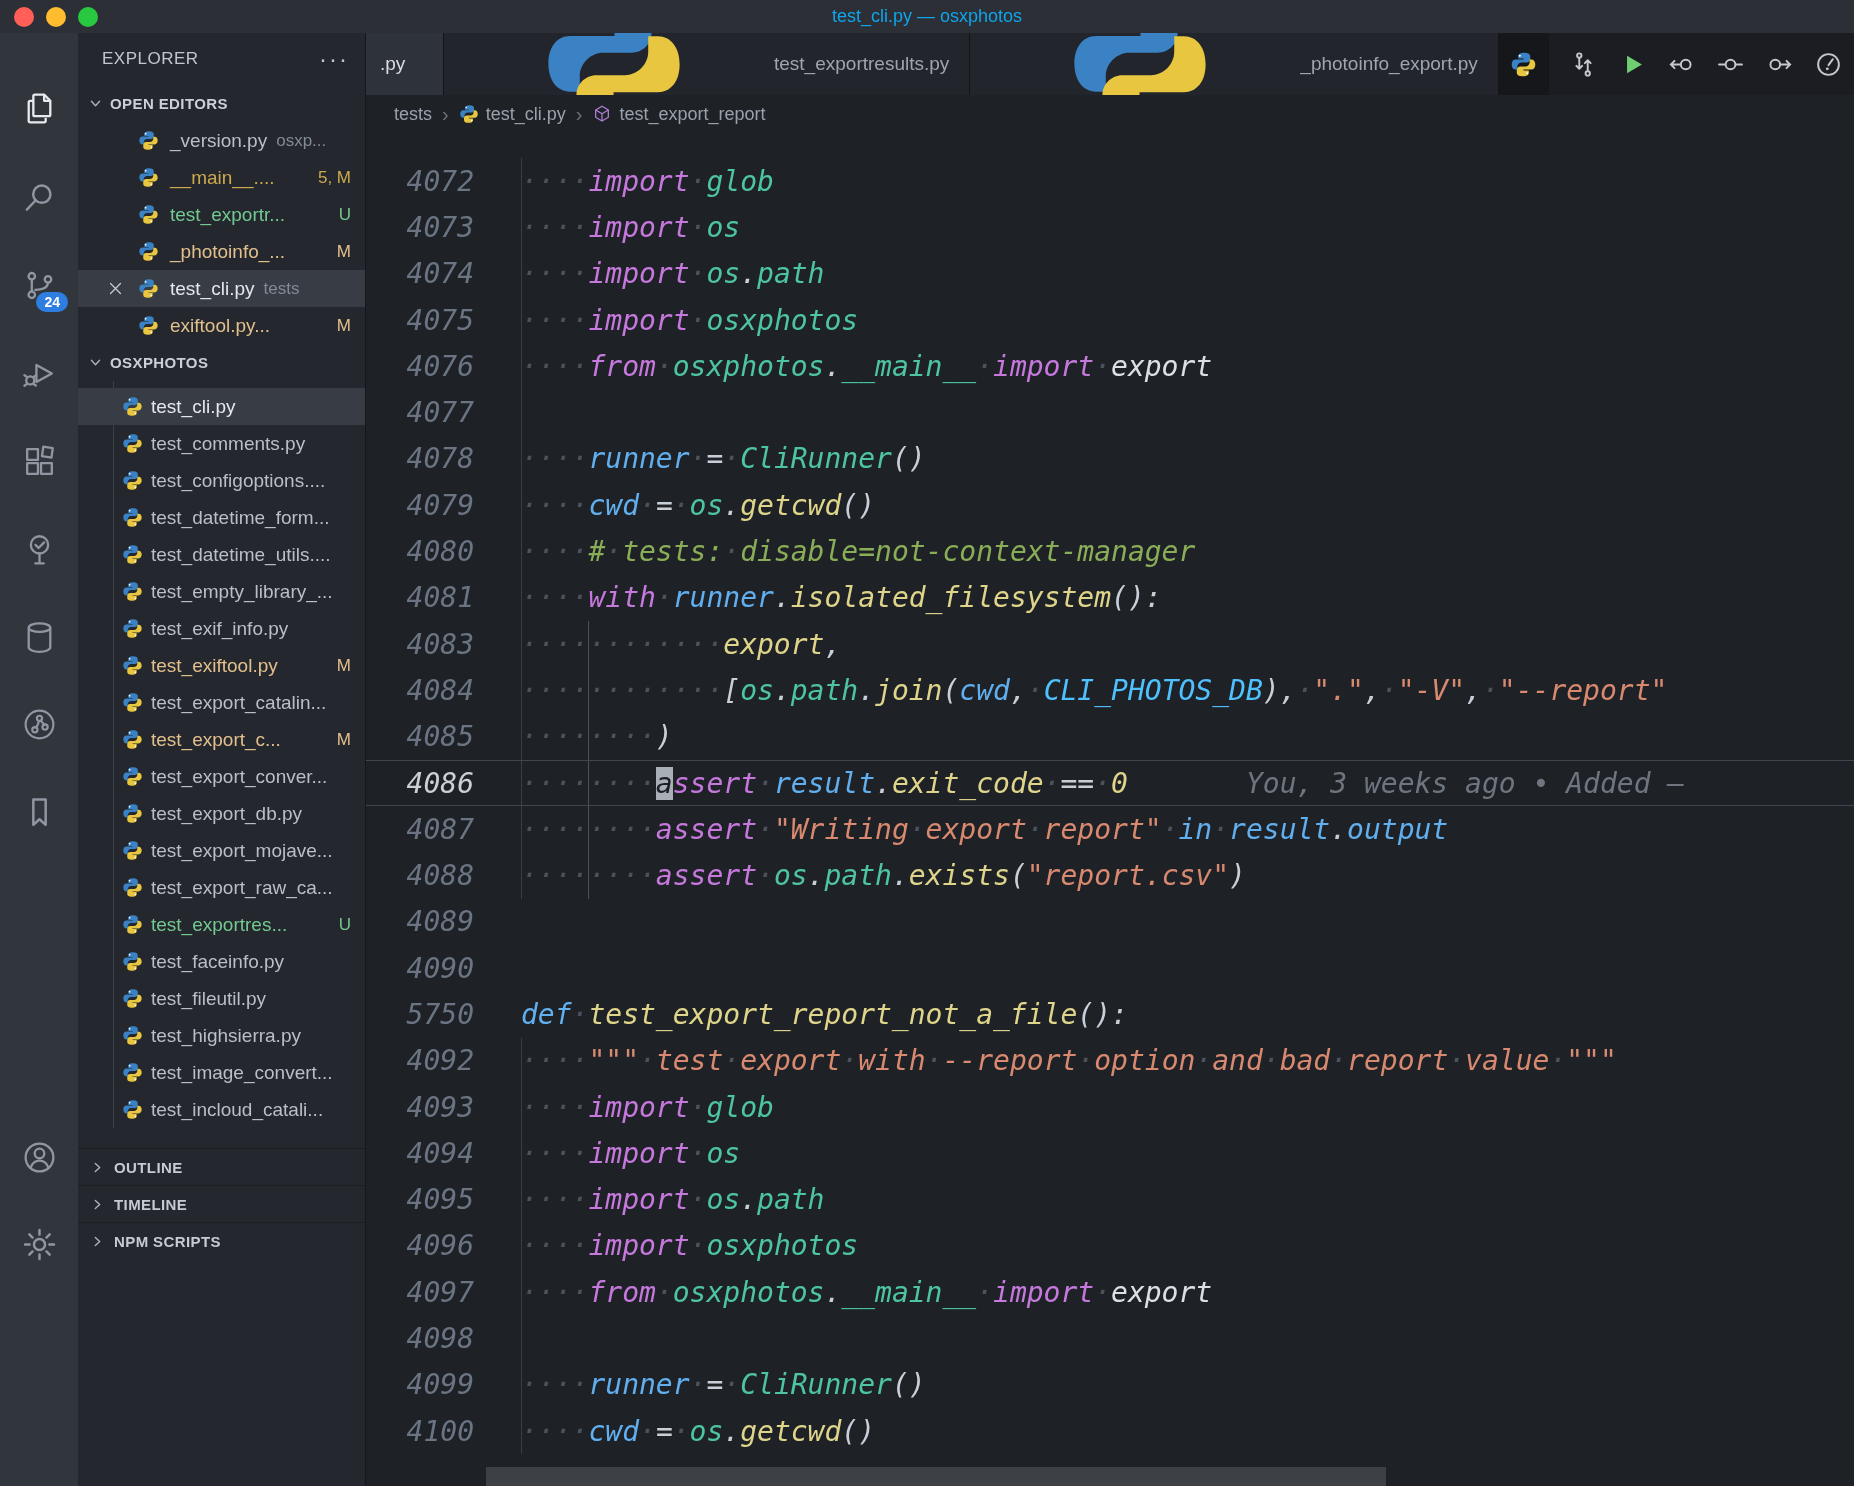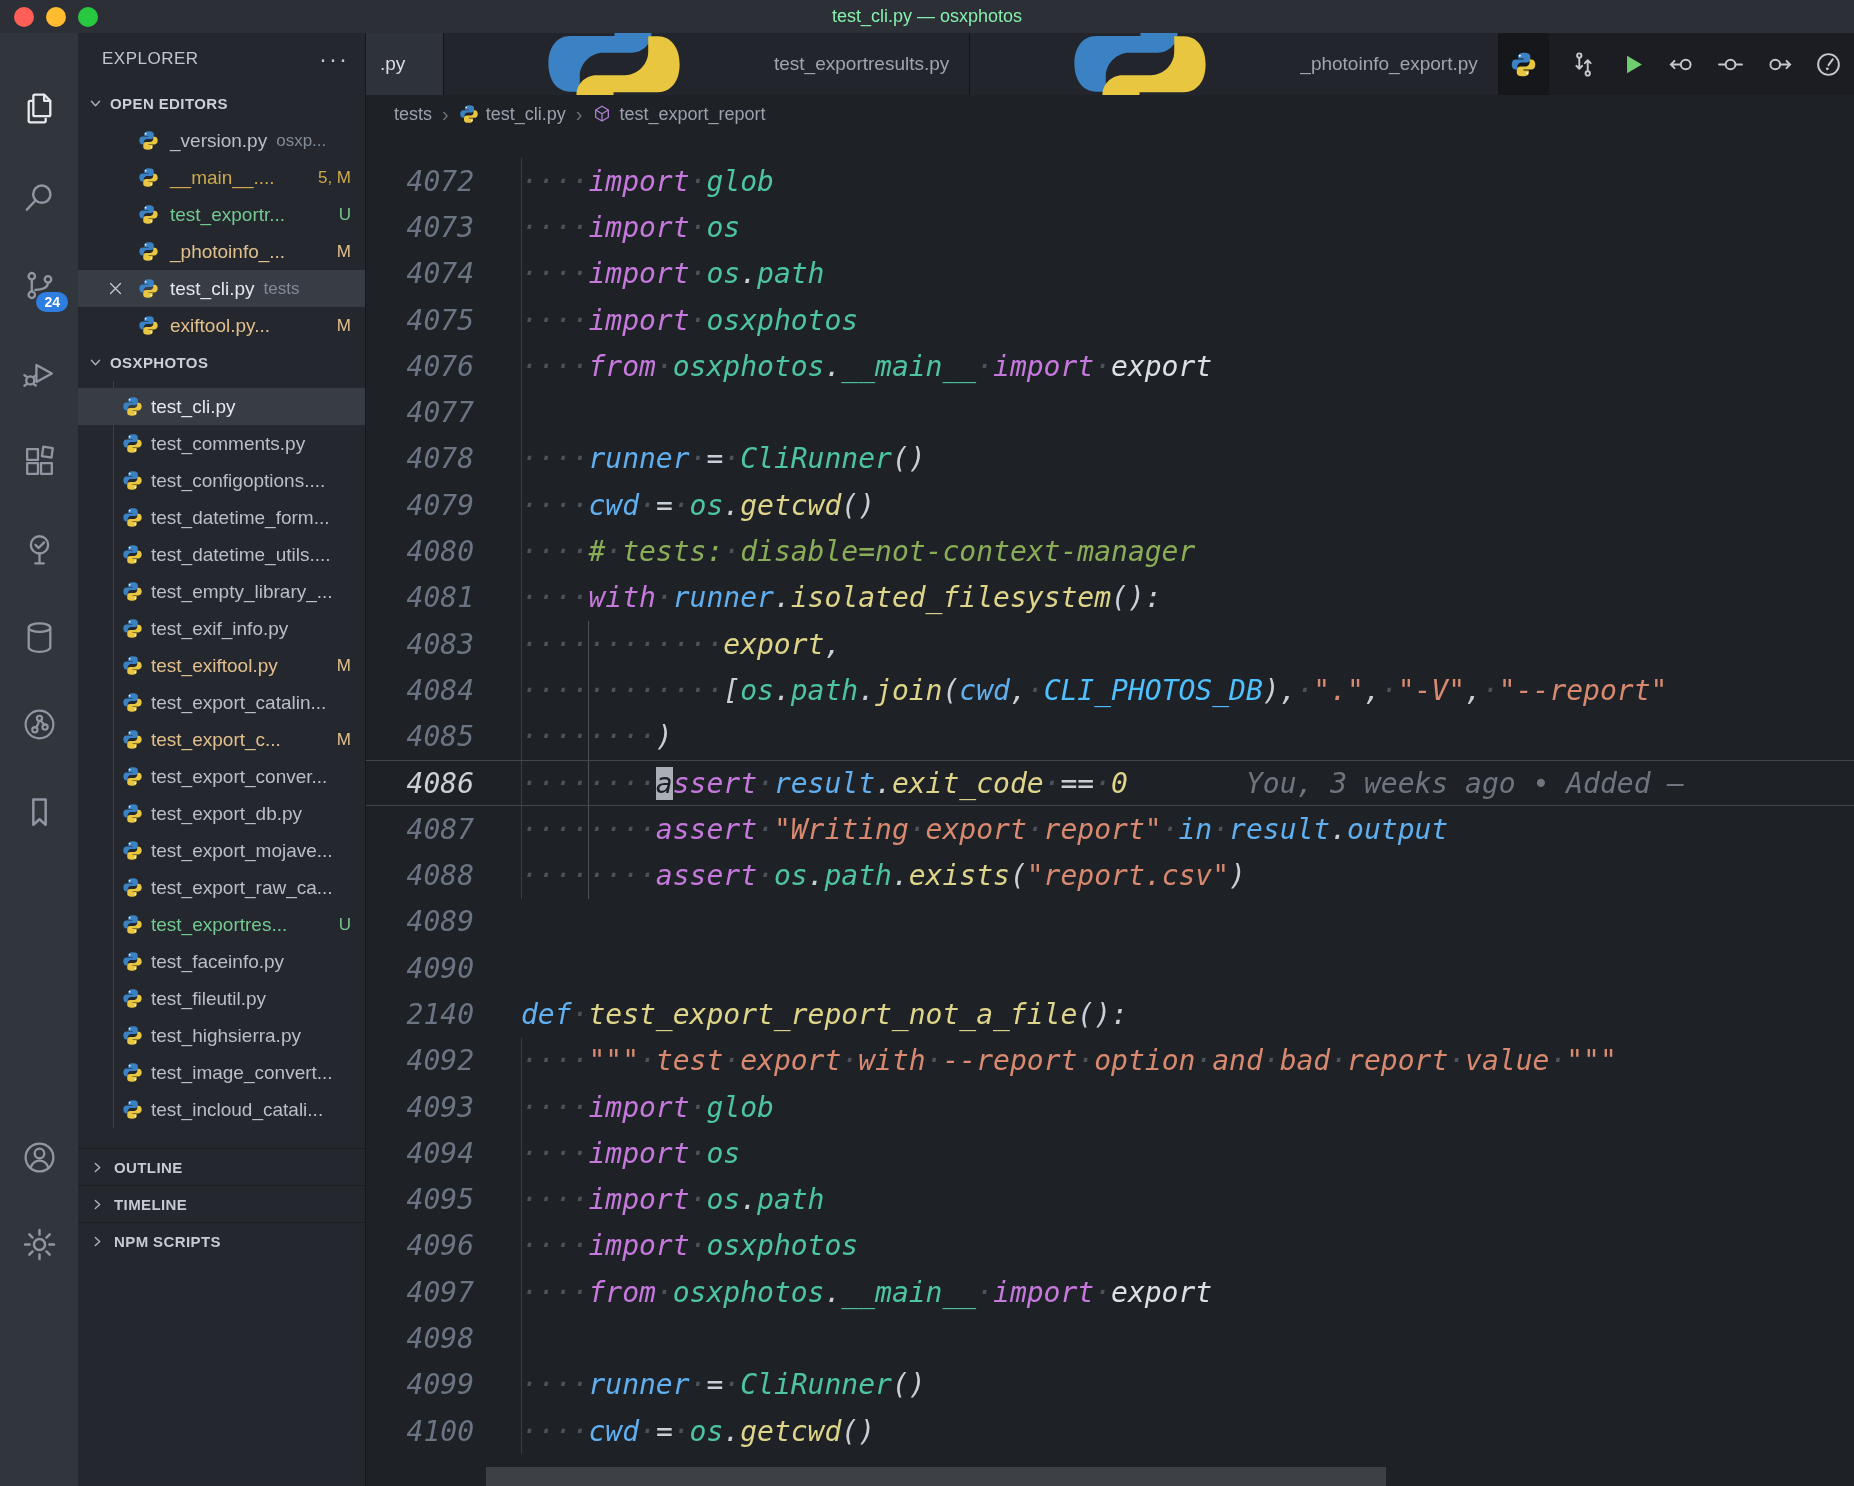--- a/index.html
+++ b/index.html
@@ -2,21 +2,21 @@
 <html style="--accent-badge: #2E7DE0; --git-modified: #E2C08D; --git-untracked: #73C991; --warning-gold: #CCA94D; --kw: #C678DD; --kw-alt: #61AFEF; --module: #4DC4A4; --function: #DFD58A; --variable: #61AFEF; --constant: #4FC1FF; --string: #D8896F; --comment: #8AAD57; --run-green: #6FCF70; --python-blue: #3B82C4; --python-yellow: #E8C63F; --symbol-purple: #B180D7;"><head>
 <meta charset="utf-8">
 <style>
   * { margin:0; padding:0; box-sizing:border-box; }
   html,body { background:#000; }
   .window { width:1854px; height:1486px; position:relative; overflow:hidden;
     background:#1E2227; font-family:"Liberation Sans", sans-serif; }
 
   
   .titlebar { height:33px; background:#2C2F36; display:flex; align-items:center;
-    justify-content:center; position:relative; color:#86efac; font-size:18px; }
+    justify-content:center; position:relative; color:#0ea5e9; font-size:18px; }
   .lights { position:absolute; left:14px; top:7px; display:flex; gap:12px; }
   .light { width:20px; height:20px; border-radius:50%; }
   .light.r { background:#FF5F57; } .light.y { background:#FEBC2E; } .light.g { background:#28C840; }
 
   .body { display:flex; height:1453px; }
 
   
   .activitybar { width:78px; background:#31353C; position:relative; flex:none; }
   .act { position:absolute; left:50%; transform:translateX(-50%); width:50px; height:48px;
     display:flex; align-items:center; justify-content:center; color:#9097A1; }
@@ -713,21 +713,21 @@
           </div>
           <div class="cl">
             <span class="ln">4089</span>
             <span class="lc"></span>
           </div>
           <div class="cl">
             <span class="ln">4090</span>
             <span class="lc"></span>
           </div>
           <div class="cl">
-            <span class="ln">2140</span>
+            <span class="ln">5750</span>
             <span class="lc"><span class="tk-kwb">def</span><span class="tk-ws">·</span><span class="tk-fn">test_export_report_not_a_file</span><span class="tk-pun">():</span></span>
           </div>
           <div class="cl">
             <div class="gd" style="left: 155px;"></div>
             <span class="ln">4092</span>
             <span class="lc"><span class="tk-ws">····</span><span class="tk-str">"""</span><span class="tk-ws">·</span><span class="tk-str">test</span><span class="tk-ws">·</span><span class="tk-str">export</span><span class="tk-ws">·</span><span class="tk-str">with</span><span class="tk-ws">·</span><span class="tk-str">--report</span><span class="tk-ws">·</span><span class="tk-str">option</span><span class="tk-ws">·</span><span class="tk-str">and</span><span class="tk-ws">·</span><span class="tk-str">bad</span><span class="tk-ws">·</span><span class="tk-str">report</span><span class="tk-ws">·</span><span class="tk-str">value</span><span class="tk-ws">·</span><span class="tk-str">"""</span></span>
           </div>
           <div class="cl">
             <div class="gd" style="left: 155px;"></div>
             <span class="ln">4093</span>

